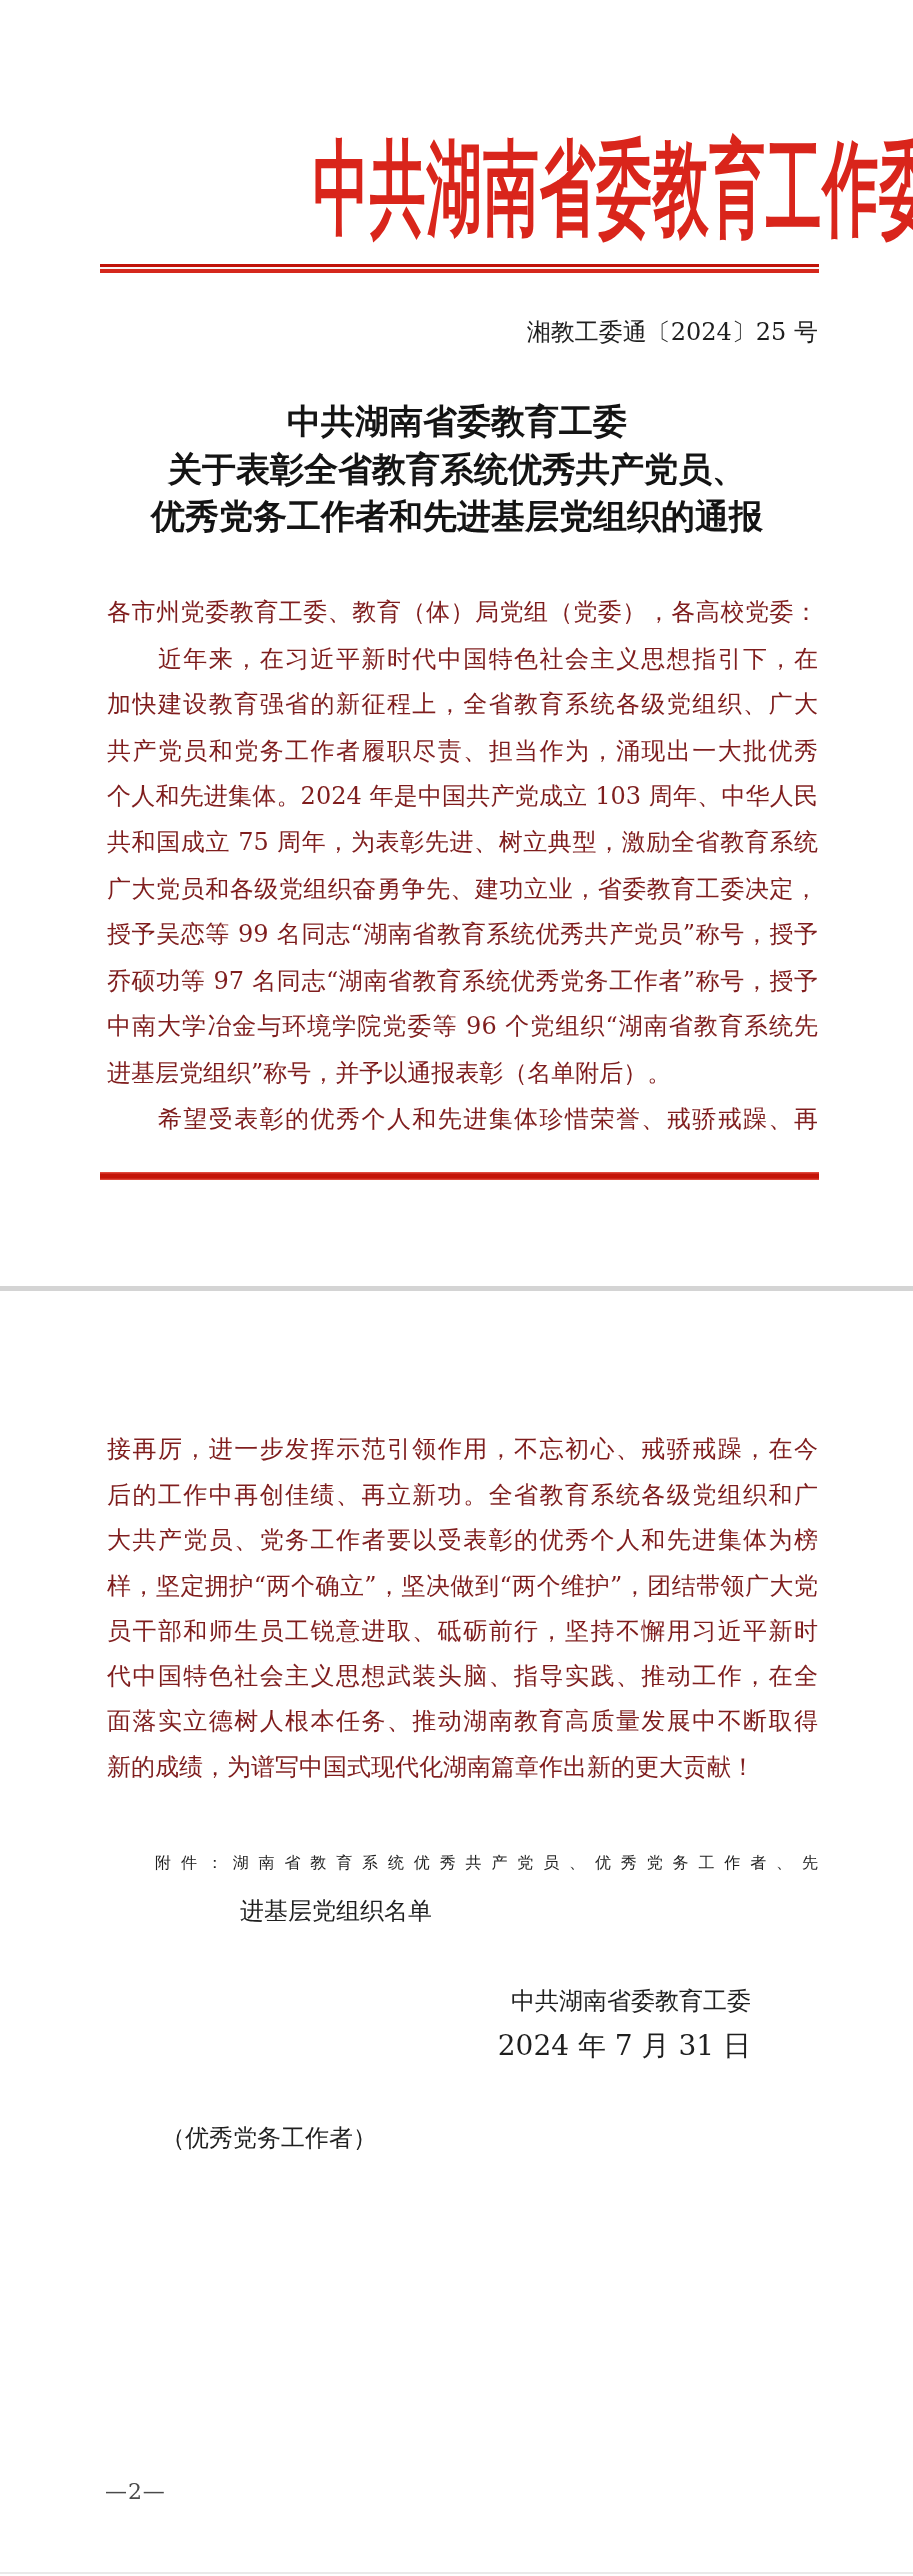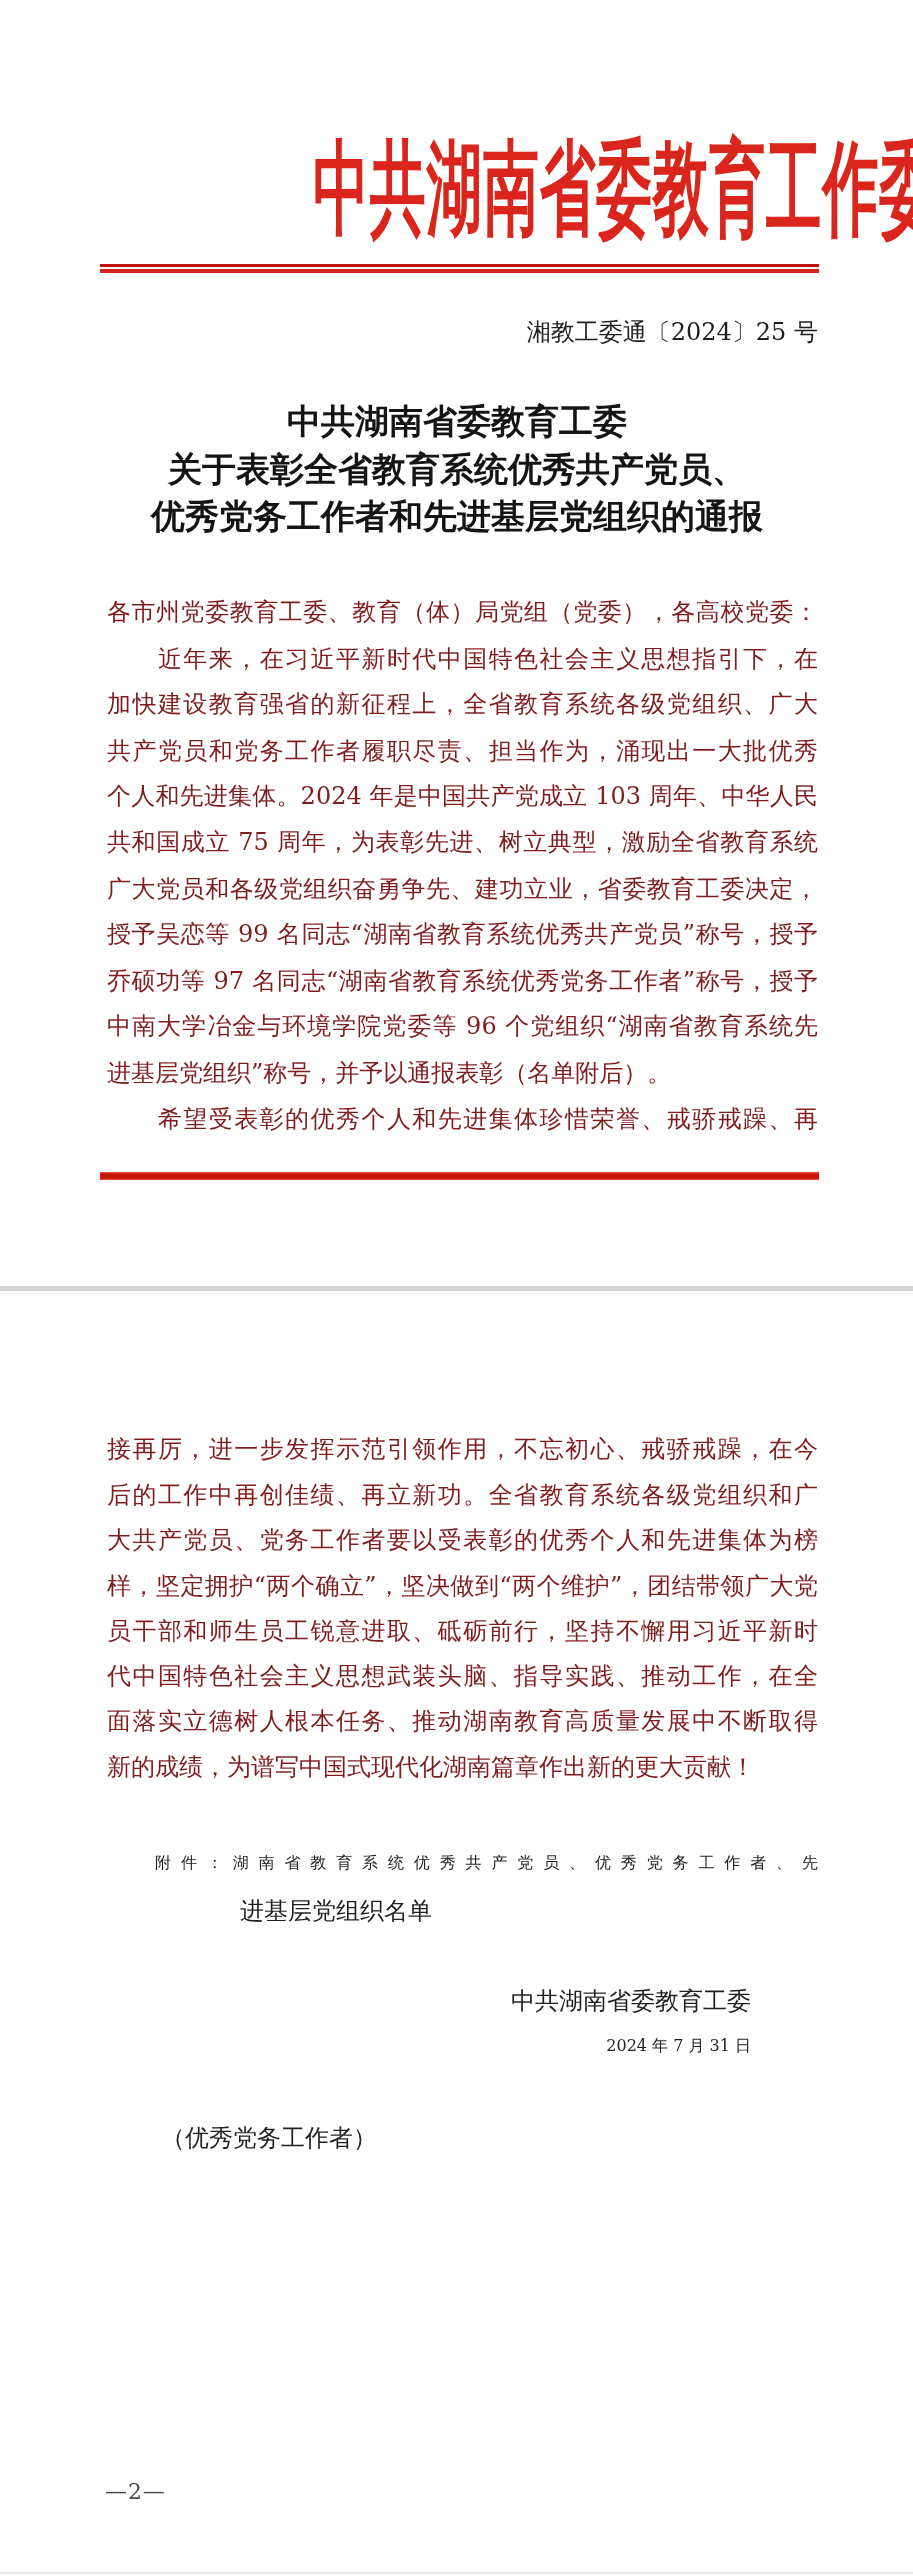--- a/index.html
+++ b/index.html
@@ -73,21 +73,21 @@
   }
   
   #attachment-1 { position:absolute; top:1844px; left:155px; width:663px;
     font-size:16px; line-height:37px; text-align:justify; text-align-last:justify; }
   #attachment-2 { position:absolute; top:1893px; left:228px;
     font-size:24px; line-height:37px;margin-left:12px; }
   
   #sign-org  { position:absolute; top:1983px; left:107px; width:644px;
     font-size:24px; line-height:37px; text-align:right; }
   #sign-date { position:absolute; top:2027px; left:107px; width:644px;
-    font-size:16px; line-height:37px; text-align:right; }
+    font-size:28px; line-height:37px; text-align:right; }
   
   #disclosure { position:absolute; top:2120px; left:161px;
     font-size:24px; line-height:37px; }
   #page-number { position:absolute; top:2477px; left:105px;
     font-size:22px; line-height:30px; color:#4a4a4a; letter-spacing:0.9px; }
 </style>
 </head>
 <body>
 
 <div id="page">

